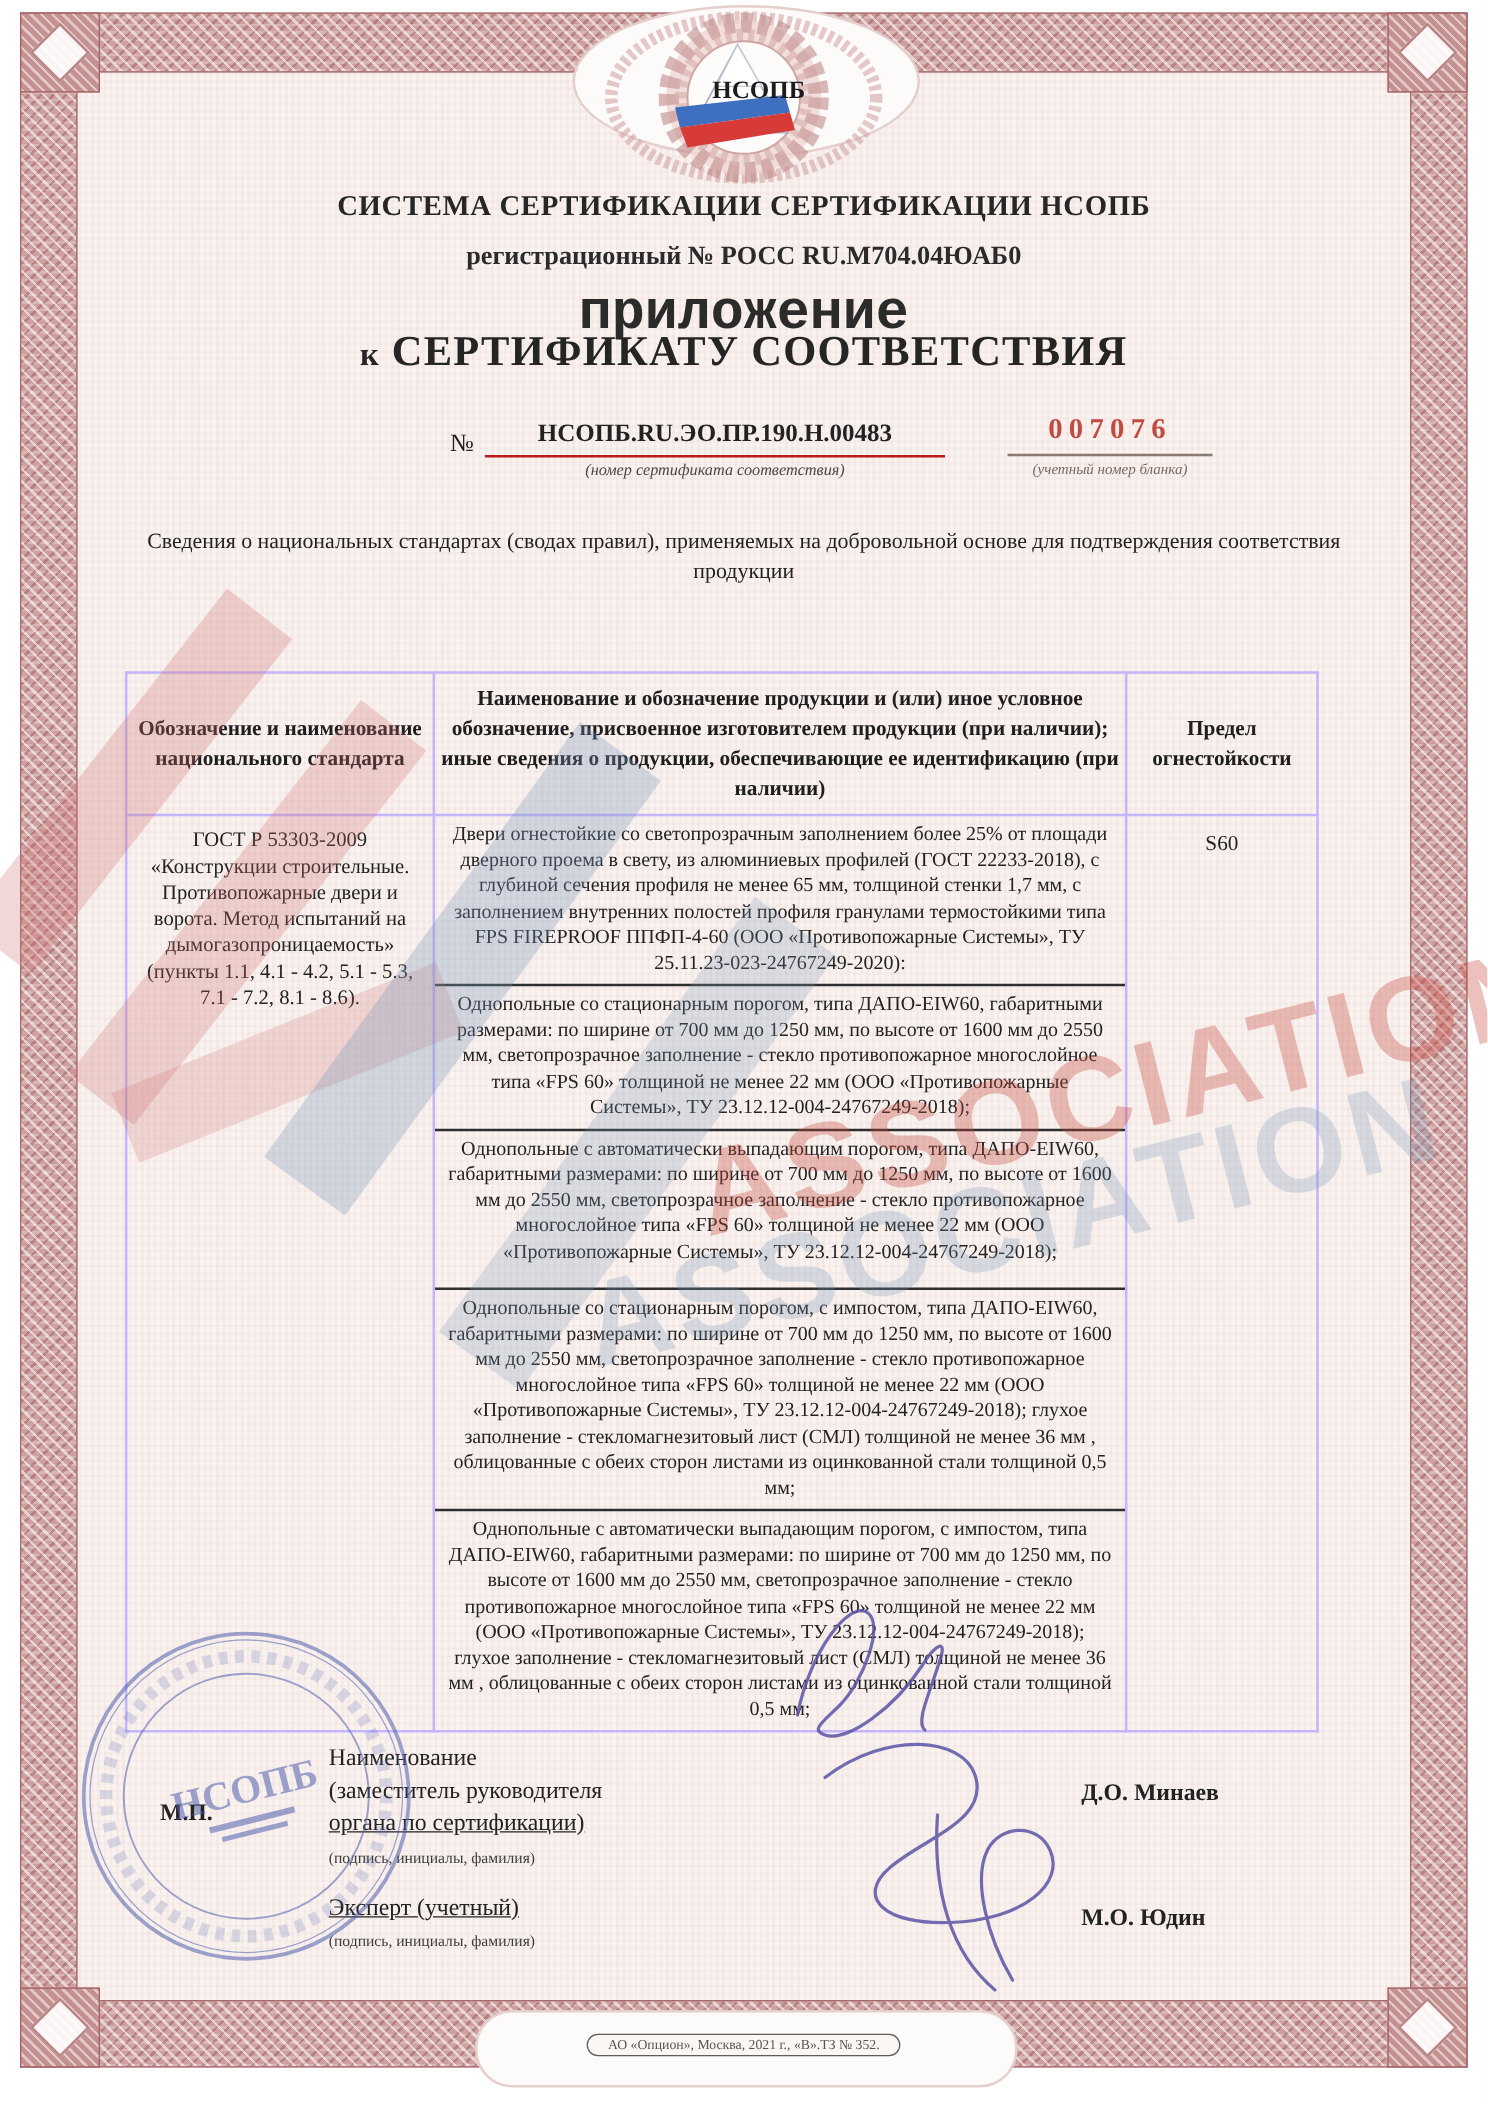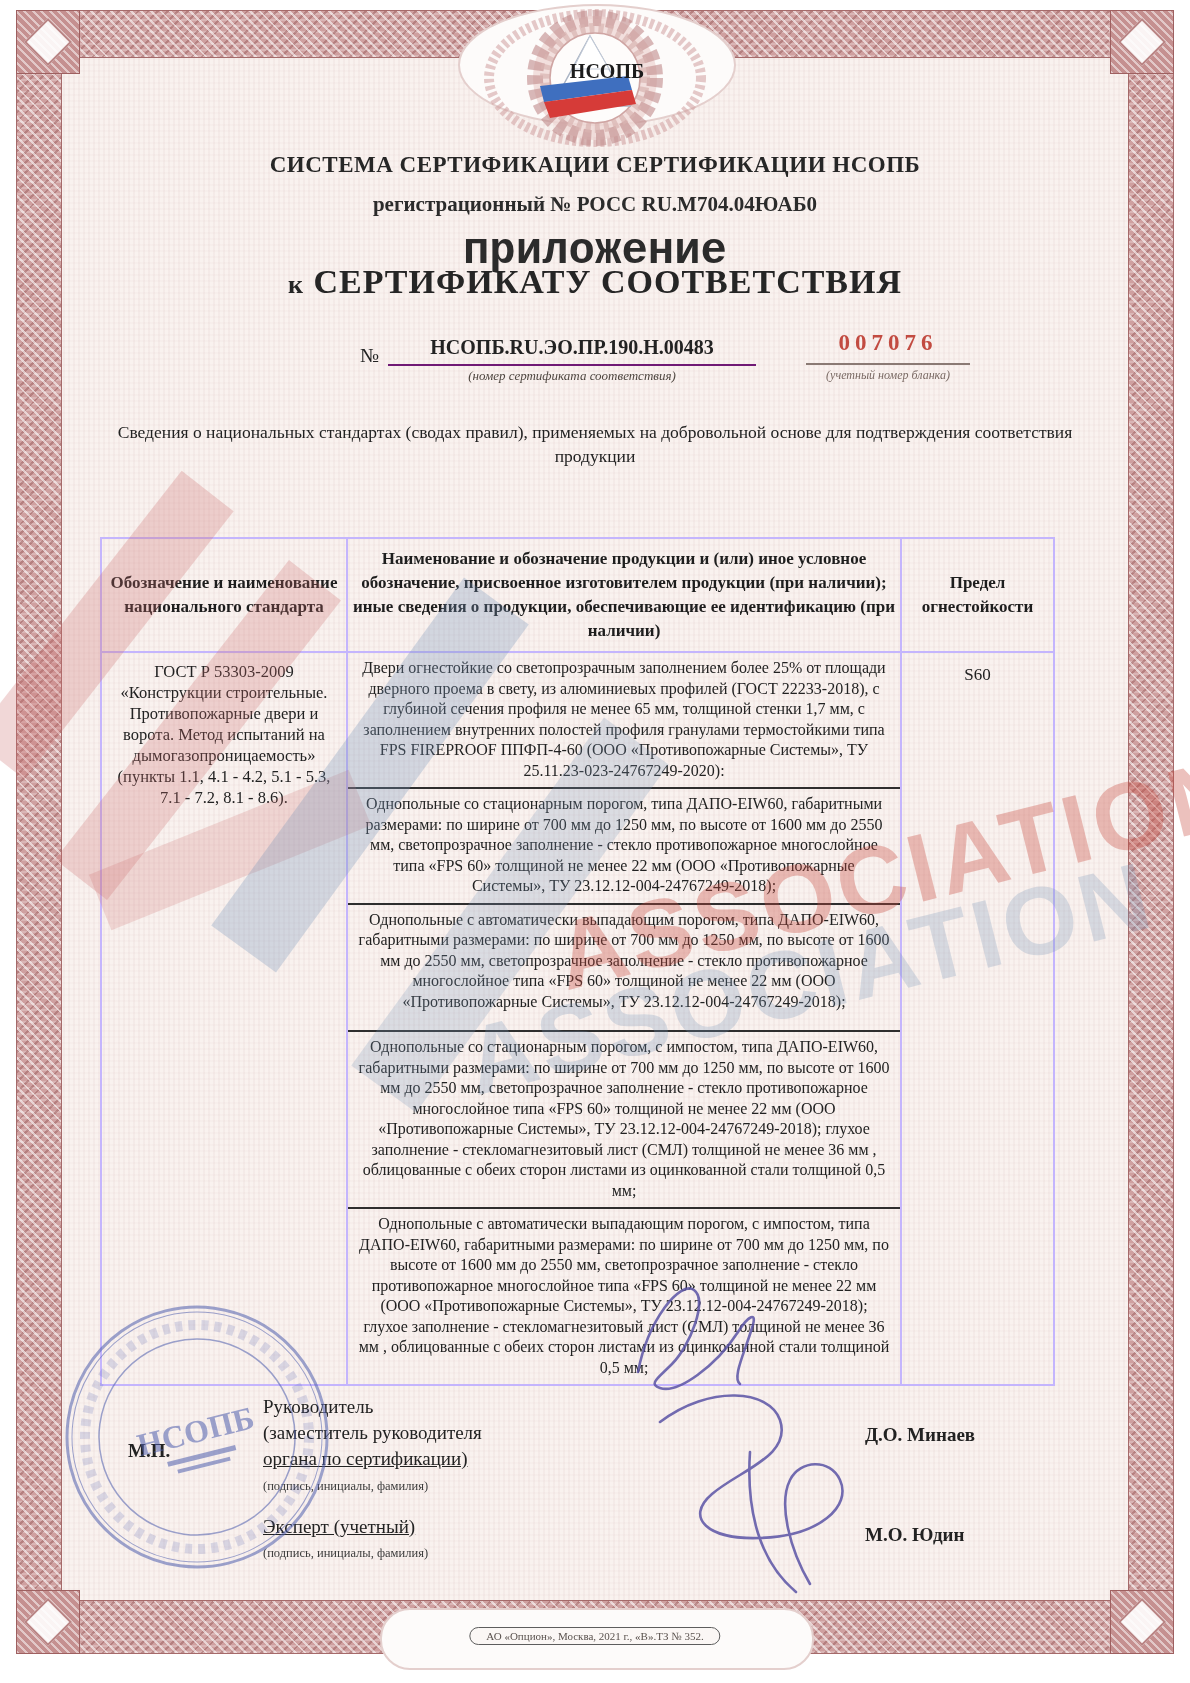--- a/index.html
+++ b/index.html
@@ -42,21 +42,21 @@
   
   .ctext{position:absolute;left:0;width:100%;text-align:center;z-index:4;}
   .sys-title{top:152px;font-size:23px;font-weight:bold;letter-spacing:.5px;color:#262626;}
   .reg-line{top:192px;font-size:21px;font-weight:bold;color:#2b2b2b;}
   .annex{top:226px;font-size:44px;font-weight:bold;color:#2b2b2b;font-family:Liberation Mono, monospace;}
   .cert-line{top:263px;font-size:34px;font-weight:bold;letter-spacing:1px;color:#252525;}
   .cert-line .small-k{font-size:26px;font-weight:bold;}
 
   .num-sign{position:absolute;left:360px;top:344px;font-size:20px;z-index:4;}
   .cert-num{position:absolute;left:388px;top:336px;width:368px;text-align:center;font-size:20px;
-    font-weight:bold;border-bottom:2px solid #701a75;padding-bottom:5px;z-index:4;}
+    font-weight:bold;border-bottom:2px solid #b91c1c;padding-bottom:5px;z-index:4;}
   .cert-num-cap{position:absolute;left:388px;top:368px;width:368px;text-align:center;
     font-style:italic;font-size:13px;color:#4e4640;z-index:4;}
   .blank-num{position:absolute;left:806px;top:330px;width:164px;text-align:center;font-size:23px;
     letter-spacing:5px;font-weight:bold;border-bottom:2px solid #8a7a74;padding-bottom:7px;z-index:4;}
   .blank-cap{position:absolute;left:796px;top:368px;width:184px;text-align:center;
     font-style:italic;font-size:12px;color:#7a6a64;z-index:4;}
 
   .intro{position:absolute;left:95px;top:420px;width:1000px;text-align:center;
     font-size:17.5px;line-height:24px;z-index:4;}
 
@@ -166,21 +166,21 @@
         </td>
         <td class="fire">S60</td>
       </tr>
     </tbody>
       </table>
   </div>
 
   <div class="mp">М.П.</div>
 
   <div class="sig-label lbl-head">
-    <div>Руководитель</div>
+    <div>Наименование</div>
     <div>(заместитель руководителя</div>
     <div class="u">органа по сертификации)</div>
   </div>
   <div class="cap cap-head">(подпись, инициалы, фамилия)</div>
   <div class="sig-label lbl-expert u">Эксперт (учетный)</div>
   <div class="cap cap-expert">(подпись, инициалы, фамилия)</div>
   <div class="name name-head">Д.О. Минаев</div>
   <div class="name name-expert">М.О. Юдин</div>
 
   <svg class="stamp" width="290" height="290" viewBox="0 0 290 290">

